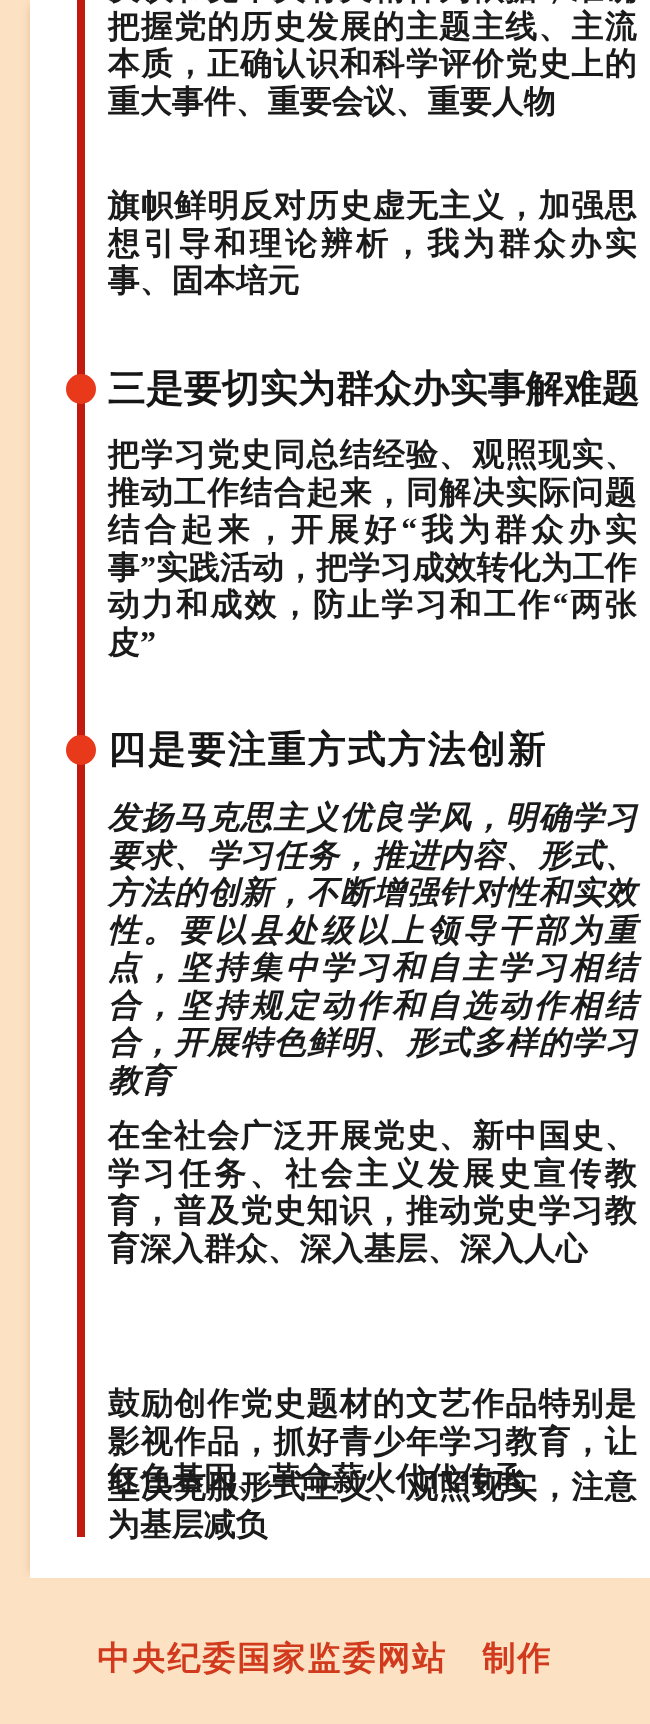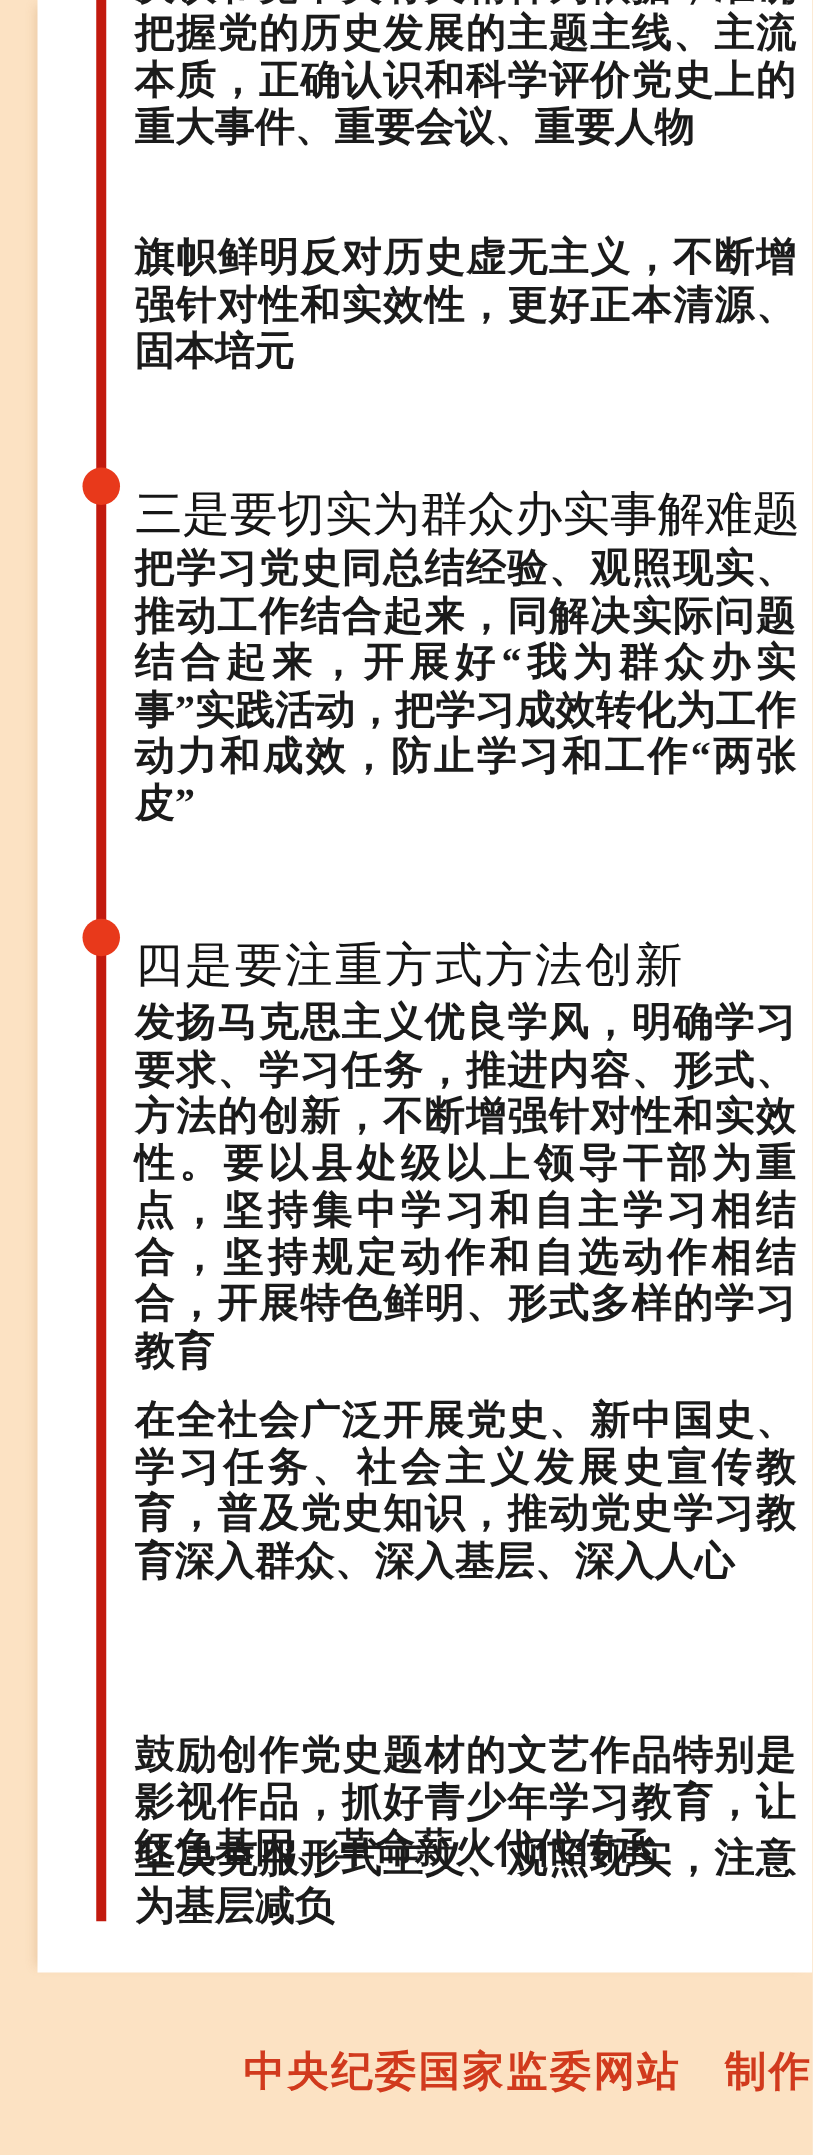--- a/index.html
+++ b/index.html
@@ -50,43 +50,42 @@
     font-weight: bold;
     font-size: 32px;
     line-height: 37.5px;
     color: #1b1b1b;
     text-align: justify;
     text-align-last: left;
     text-justify: inter-ideograph;
   }
   .heading {
     font-family: "Liberation Sans", "DejaVu Sans", sans-serif;
-    font-weight: 400;
+    font-weight: 700;
     font-size: 38px;
     line-height: 48px;
     color: #161616;
     white-space: nowrap;
-    margin-top: 24px;
   }
   .heading.h4 { letter-spacing: 2px; }
   .pA { top: -30px; }
   .pB { top: 187px; }
   .h3pos { top: 364px; }
   .s3p1 { top: 436px; }
   .h4pos { top: 725px; }
-  .s4p1 { top: 799px; }
+  .s4p1 { top: 799px; font-style: italic; }
   .s4p2 { top: 1117px; }
   .s4p3 { top: 1385px; }
   .s4p4 { top: 1468px; }
   .footer {
     position: absolute;
     left: 0;
     top: 1636px;
     width: 650px;
-    text-align: right;
+    text-align: center;
     font-family: "Liberation Serif", "DejaVu Serif", serif;
     font-weight: bold;
     font-size: 33px;
     line-height: 44px;
     letter-spacing: 2px;
     color: #d13a1d;
   }
 </style>
 </head>
 <body>
@@ -94,21 +93,21 @@
 <div class="page">
 
   <div class="card"></div>
 
   <div class="rail"></div>
   <div class="bullet b1"></div>
   <div class="bullet b2"></div>
 
   <div class="col para pA">决议和党中央有关精神为依据，准确把握党的历史发展的主题主线、主流本质，正确认识和科学评价党史上的重大事件、重要会议、重要人物</div>
 
-  <div class="col para pB">旗帜鲜明反对历史虚无主义，不断增强针对性和实效性，更好正本清源、固本培元</div>
+  <div class="col para pB">旗帜鲜明反对历史虚无主义，加强思想引导和理论辨析，我为群众办实事、固本培元</div>
 
   <div class="col heading h3pos">三是要切实为群众办实事解难题</div>
 
   <div class="col heading h4 h4pos">四是要注重方式方法创新</div>
 
   <div class="col para s3p1">把学习党史同总结经验、观照现实、推动工作结合起来，同解决实际问题结合起来，开展好“我为群众办实事”实践活动，把学习成效转化为工作动力和成效，防止学习和工作“两张皮”</div>
 
   <div class="col para s4p1">发扬马克思主义优良学风，明确学习要求、学习任务，推进内容、形式、方法的创新，不断增强针对性和实效性。要以县处级以上领导干部为重点，坚持集中学习和自主学习相结合，坚持规定动作和自选动作相结合，开展特色鲜明、形式多样的学习教育</div>
 
   <div class="col para s4p2">在全社会广泛开展党史、新中国史、学习任务、社会主义发展史宣传教育，普及党史知识，推动党史学习教育深入群众、深入基层、深入人心</div>

